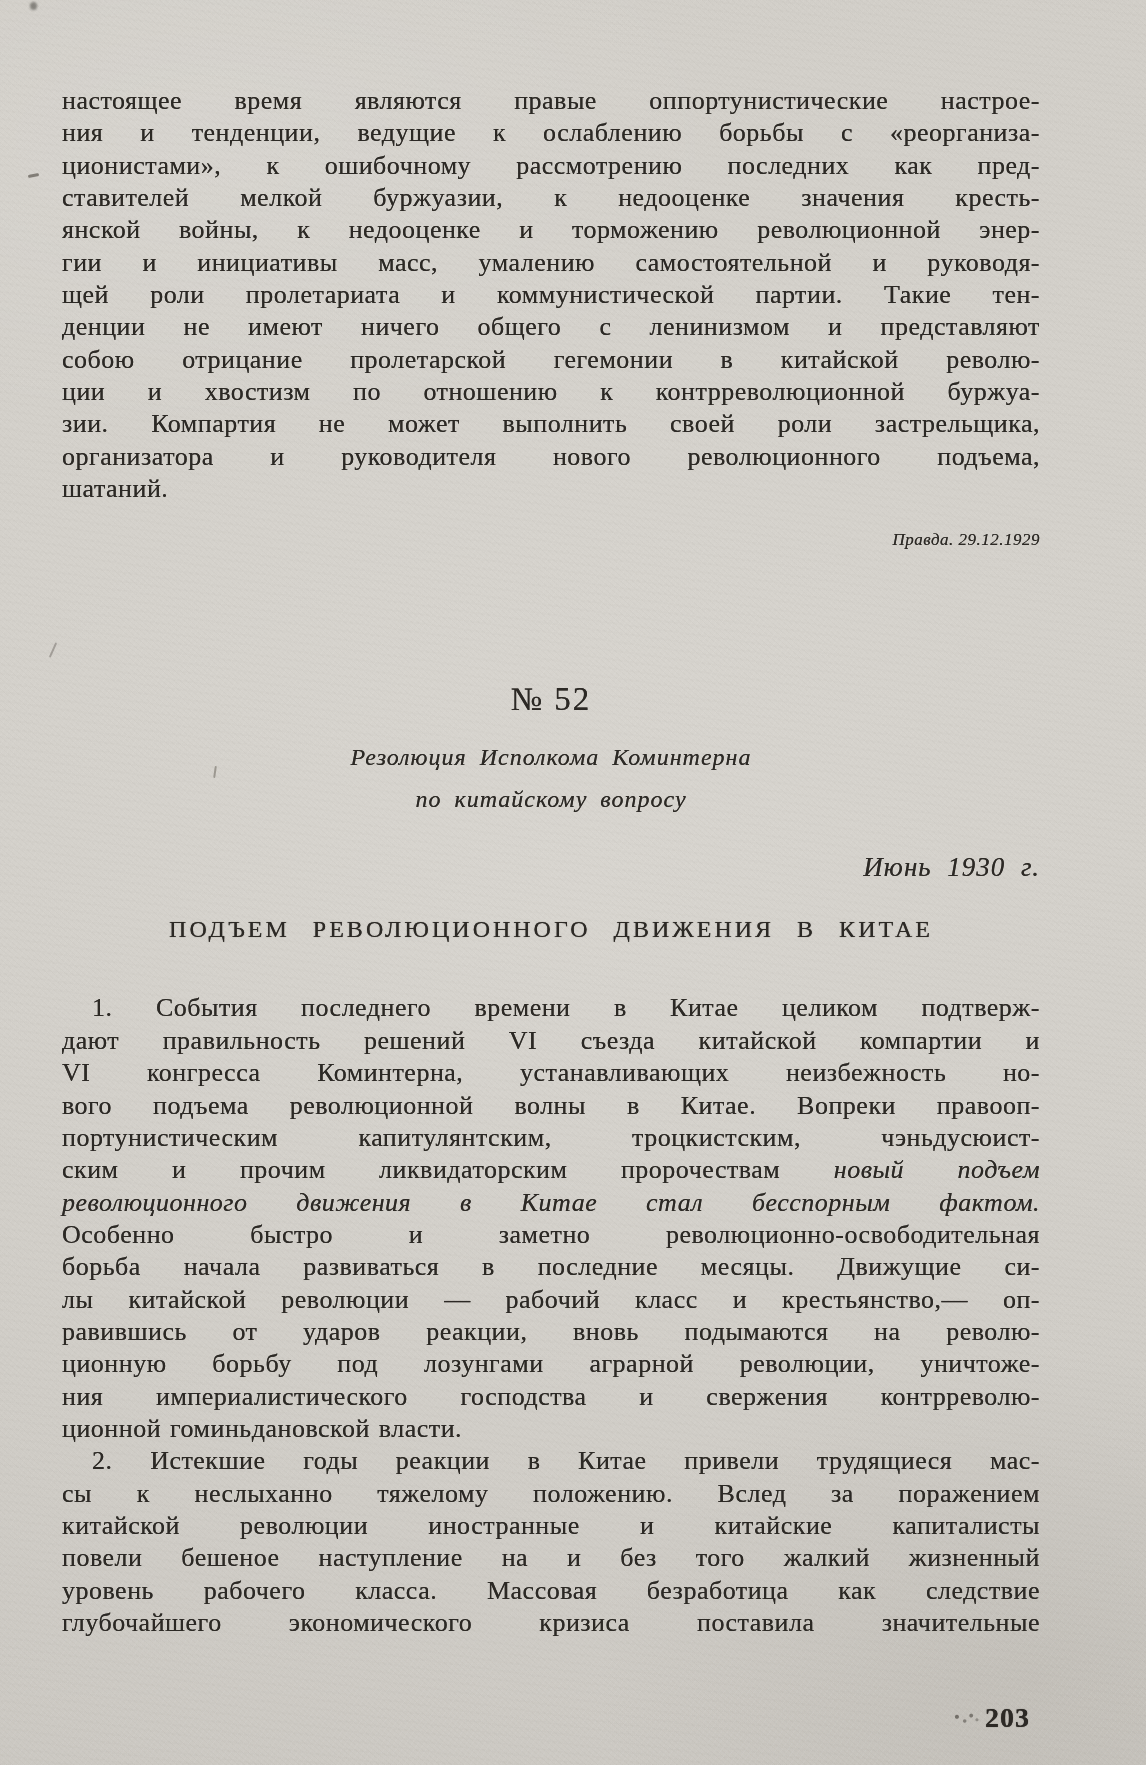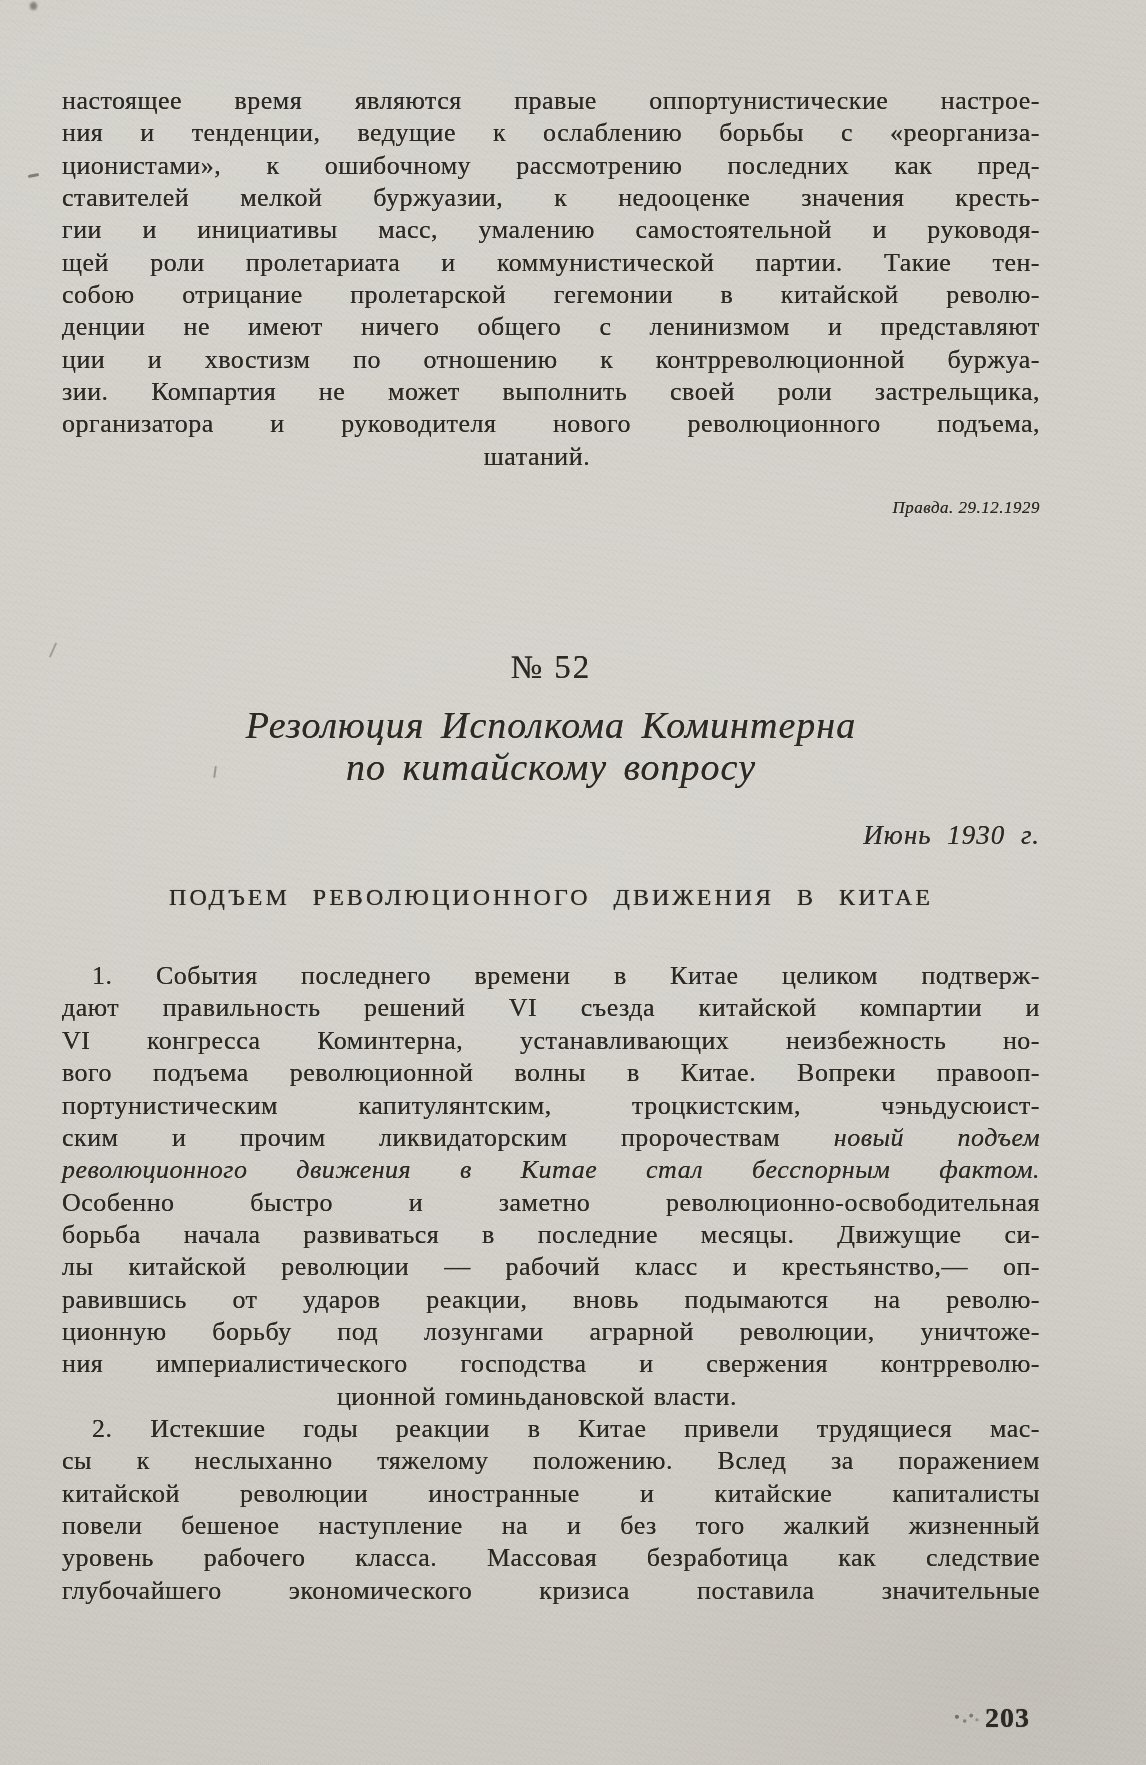--- a/index.html
+++ b/index.html
@@ -30,36 +30,36 @@
   }
   .column{
     position:absolute;left:62px;top:85px;width:978px;
   }
   .line{
     font-size:26px;line-height:32.35px;
     letter-spacing:.5px;word-spacing:2px;
     text-shadow:0 0 .6px rgba(44,41,37,.85);
   }
   .j{text-align:justify;text-align-last:justify;}
-  .last{text-align:center;margin-right:28px;}
+  .last{text-align:left;margin-right:28px;}
   .indent{text-indent:30px;}
   .it{font-style:italic;}
   .source{
     margin-top:20px;text-align:right;font-style:italic;
     font-size:17px;line-height:30px;letter-spacing:.5px;
     text-shadow:0 0 .5px rgba(44,41,37,.8);
   }
   .doc-number{
     margin-top:125px;text-align:center;
     font-size:33px;line-height:38px;letter-spacing:2px;
     text-shadow:0 0 .6px rgba(44,41,37,.85);
   }
   .doc-title{
     margin-top:18px;text-align:center;font-style:italic;
-    font-size:38px;line-height:42px;letter-spacing:1px;word-spacing:6px;
+    font-size:24px;line-height:42px;letter-spacing:1px;word-spacing:6px;
     text-shadow:0 0 .6px rgba(44,41,37,.85);
   }
   .date{
     margin-top:32px;text-align:right;font-style:italic;
     font-size:27px;line-height:30px;letter-spacing:1px;word-spacing:8px;
     text-shadow:0 0 .5px rgba(44,41,37,.8);
   }
   .section-heading{
     margin-top:31px;text-align:center;
     font-size:24px;line-height:32px;letter-spacing:3px;word-spacing:14px;
@@ -106,24 +106,25 @@
   <div class="mark-slash"></div>
   <div class="mark-tick"></div>
 
   <div class="column">
 
     <div class="para intro">
       <div class="line j">настоящее время являются правые оппортунистические настрое-</div>
       <div class="line j">ния и тенденции, ведущие к ослаблению борьбы с «реорганиза-</div>
       <div class="line j">ционистами», к ошибочному рассмотрению последних как пред-</div>
       <div class="line j">ставителей мелкой буржуазии, к недооценке значения кресть-</div>
+      <div class="line j">янской войны, к недооценке и торможению революционной энер-</div>
       <div class="line j">гии и инициативы масс, умалению самостоятельной и руководя-</div>
       <div class="line j">щей роли пролетариата и коммунистической партии. Такие тен-</div>
+      <div class="line j">денции не имеют ничего общего с ленинизмом и представляют</div>
       <div class="line j">собою отрицание пролетарской гегемонии в китайской револю-</div>
-      <div class="line j">денции не имеют ничего общего с ленинизмом и представляют</div>
       <div class="line j">ции и хвостизм по отношению к контрреволюционной буржуа-</div>
       <div class="line j">зии. Компартия не может выполнить своей роли застрельщика,</div>
       <div class="line j">организатора и руководителя нового революционного подъема,</div>
       <div class="line last">шатаний.</div>
     </div>
 
     <div class="source">Правда. 29.12.1929</div>
 
     <div class="doc-number">№ 52</div>
 

